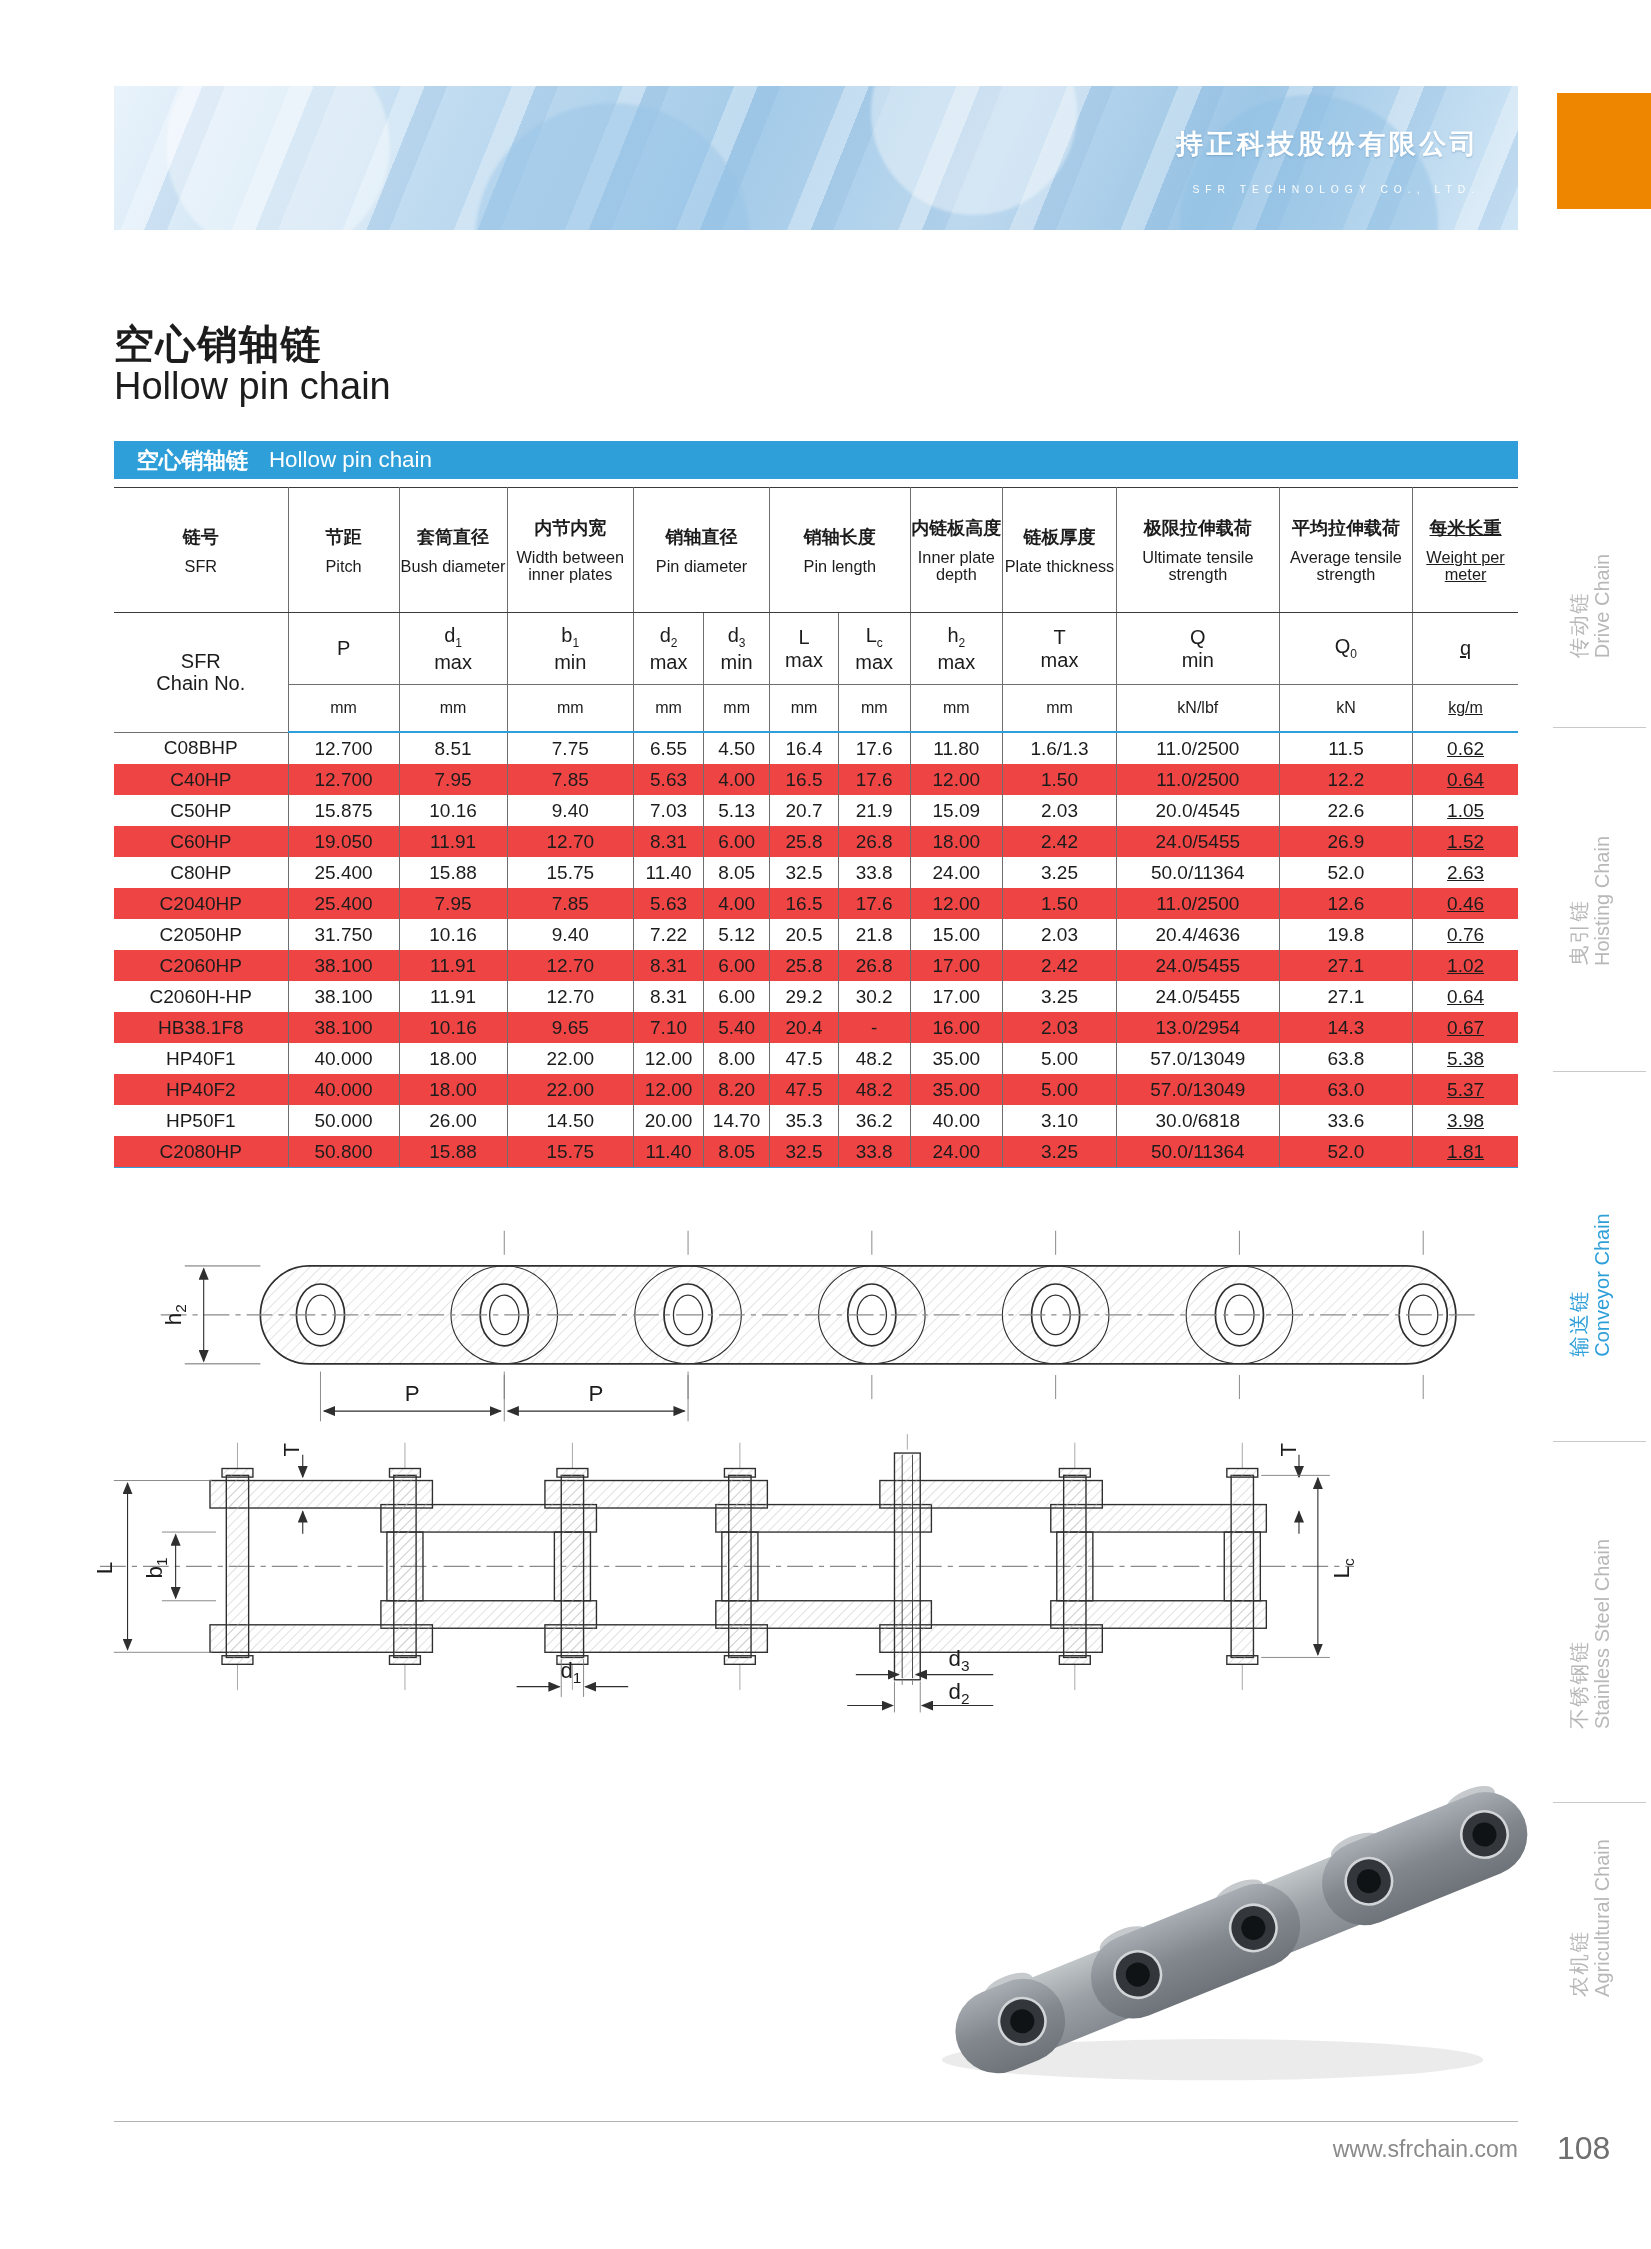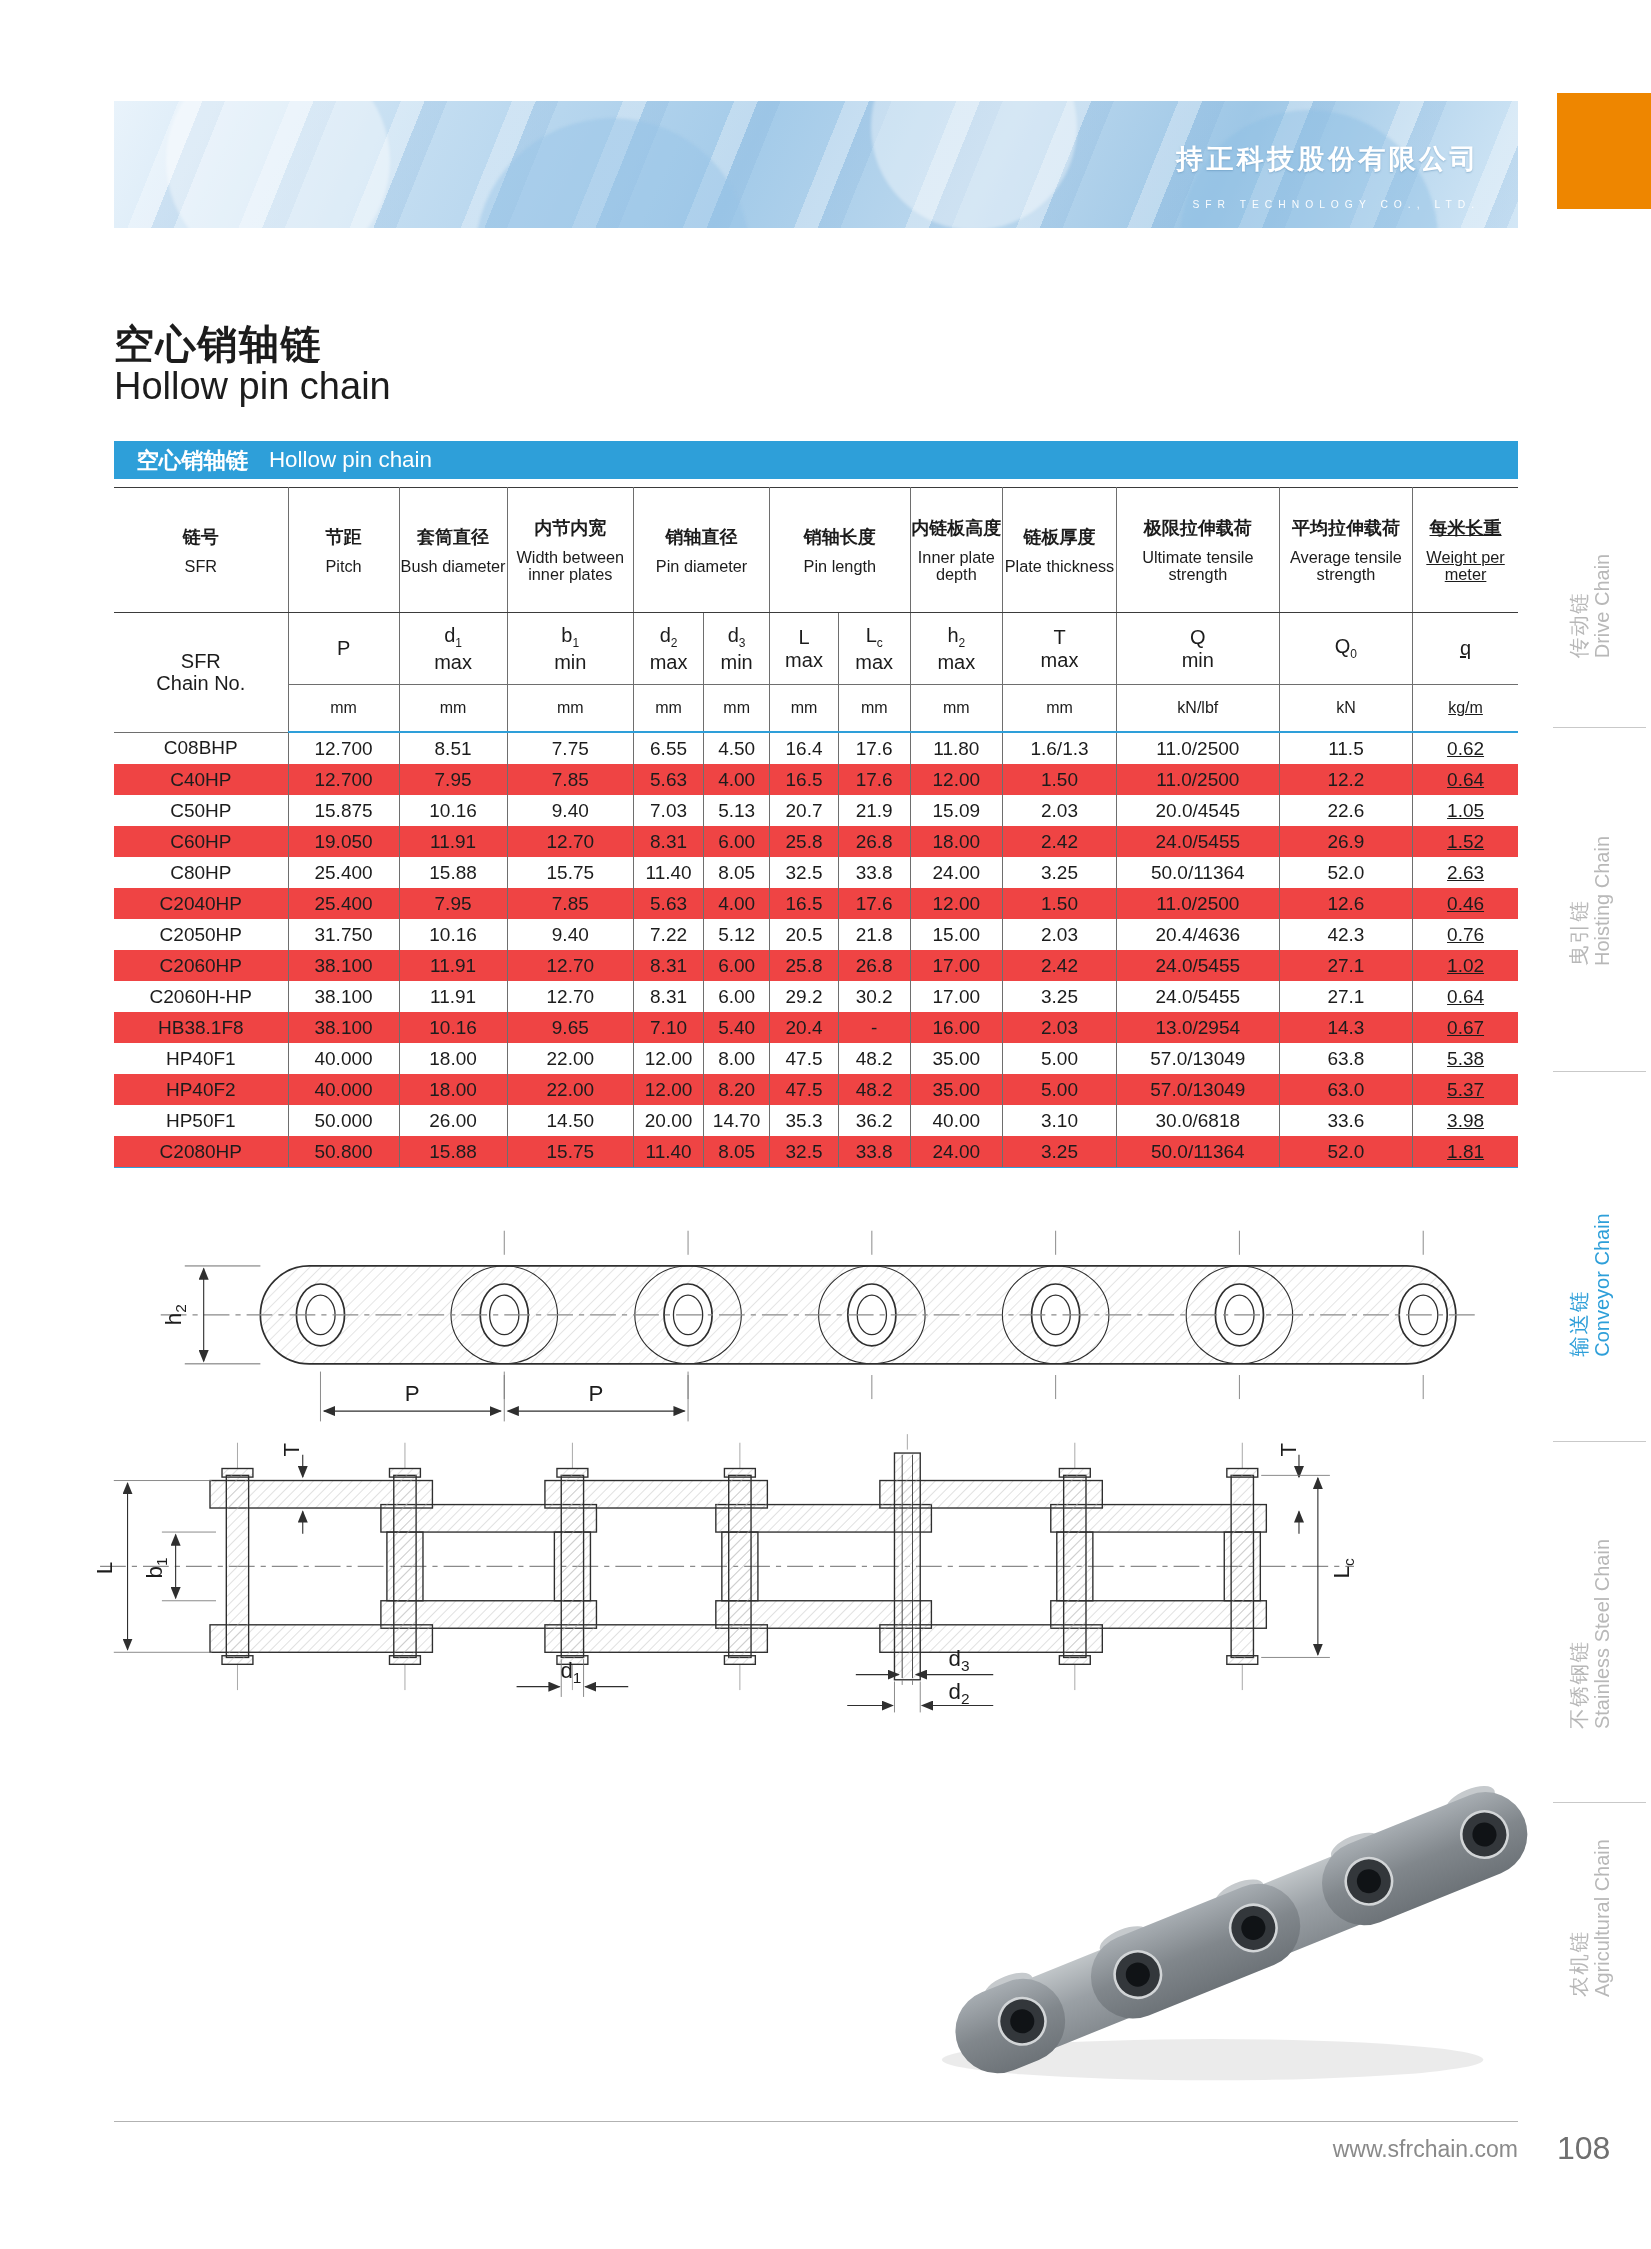--- a/index.html
+++ b/index.html
@@ -1,20 +1,20 @@
 <!DOCTYPE html>
 <html style="font-size:13.8px"><head>
 <meta charset="utf-8">
 <style>
   html,body{margin:0;padding:0;background:#ffffff;}
   body{width:1651px;height:2250px;position:relative;font-family:"Liberation Sans","DejaVu Sans",sans-serif;color:#1c1c1c;overflow:hidden;}
   .abs{position:absolute;}
 
   
-  .banner{left:114px;top:101px;width:1404px;height:127px;overflow:hidden;
+  .banner{left:114px;top:86px;width:1404px;height:144px;overflow:hidden;
     background:linear-gradient(115deg,#e9f3fb 0%,#c3ddf1 22%,#a4cbe9 45%,#bcd8ee 62%,#9ec7e6 78%,#d3e7f6 100%);}
   .banner .streaks{position:absolute;inset:0;
     background:repeating-linear-gradient(112deg,rgba(255,255,255,0) 0 60px,rgba(255,255,255,.30) 60px 82px,rgba(120,170,215,.18) 82px 103px);}
   .blob{position:absolute;border-radius:50%;background:rgba(255,255,255,.38);filter:blur(1.7px);}
   .b1{width:224px;height:224px;left:52px;top:-52px;}
   .b2{width:275px;height:275px;left:361px;top:17px;background:rgba(150,195,230,.45);}
   .b3{width:206px;height:206px;left:757px;top:-77px;}
   .b4{width:258px;height:258px;left:1066px;top:8.6px;background:rgba(140,190,228,.4);}
   .brand{position:absolute;right:38px;top:40px;text-align:right;color:#ffffff;}
   .brand-cn{font-size:27px;font-weight:bold;letter-spacing:3.4px;text-shadow:0 0.9px 1.7px rgba(90,140,180,.5);}
@@ -311,21 +311,21 @@
         <td>31.750</td>
         <td>10.16</td>
         <td>9.40</td>
         <td>7.22</td>
         <td>5.12</td>
         <td>20.5</td>
         <td>21.8</td>
         <td>15.00</td>
         <td>2.03</td>
         <td>20.4/4636</td>
-        <td>42.3</td>
+        <td>19.8</td>
         <td>0.76</td>
       </tr>
       <tr class="alt">
         <td>C2060HP</td>
         <td>38.100</td>
         <td>11.91</td>
         <td>12.70</td>
         <td>8.31</td>
         <td>6.00</td>
         <td>25.8</td>

